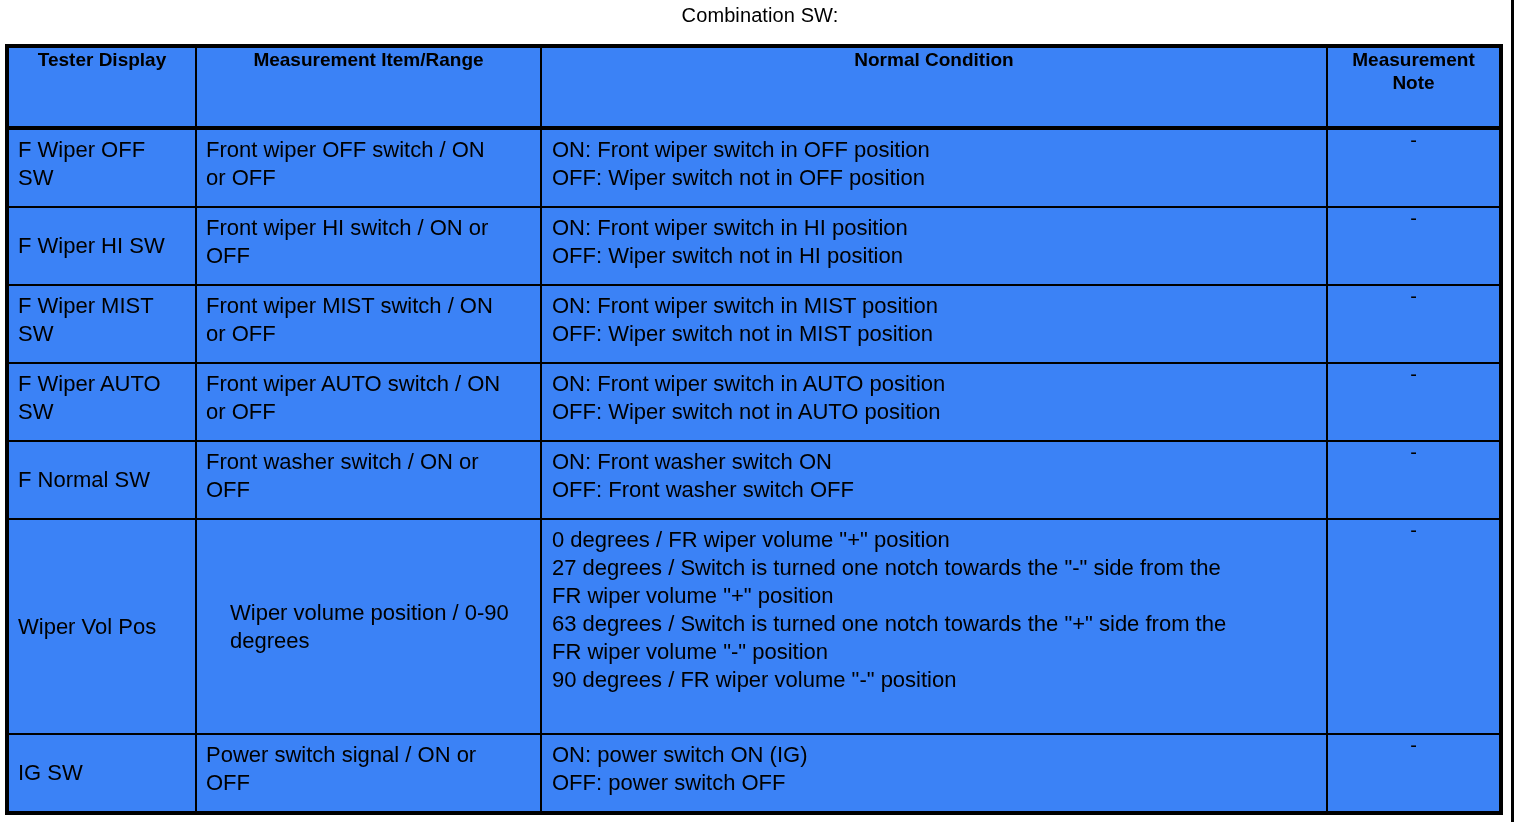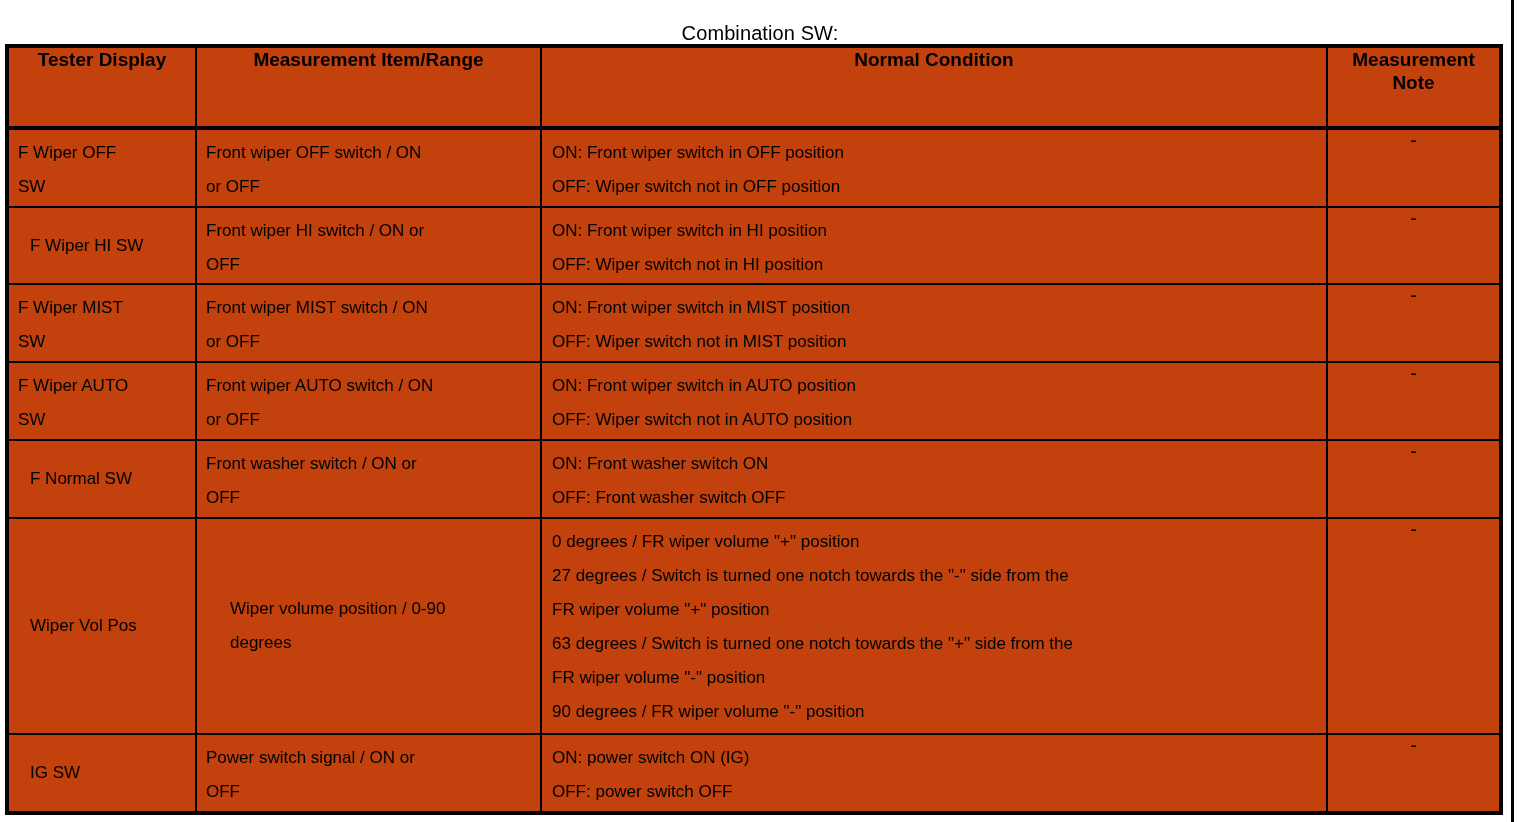--- a/index.html
+++ b/index.html
@@ -12,21 +12,21 @@
     height: 822px;
     position: relative;
     overflow: hidden;
     font-family: "Liberation Sans", sans-serif;
     color: #000000;
   }
 
   #page-title {
     position: absolute;
     left: 0;
-    top: 20px;
+    top: 2px;
     width: 1520px;
     text-align: center;
     font-size: 20px;
     line-height: 26px;
     letter-spacing: 0.1px;
     white-space: pre;
   }
 
   
   #page-edge-rule {
@@ -47,21 +47,21 @@
     box-sizing: border-box;
     border: 4px solid #000000;
     background: #ffffff;
   }
 
   table.spec-table {
     border-collapse: collapse;
     table-layout: fixed;
     width: 1490px;
     height: 763px;
-    background: #c2410c;
+    background: #3b82f6;
   }
 
   table.spec-table col.c-tester { width: 187px; }
   table.spec-table col.c-meas   { width: 345px; }
   table.spec-table col.c-norm   { width: 786px; }
   table.spec-table col.c-note   { width: 172px; }
 
   table.spec-table th,
   table.spec-table td {
     border-right: 2px solid #000000;
@@ -94,41 +94,40 @@
   }
   thead th.th-tester .hdr-txt,
   thead th.th-meas .hdr-txt {
     padding-left: 8px;
     padding-right: 8px;
   }
 
   
   td .cell-txt {
     display: block;
-    font-size: 17px;
-    line-height: 34px;
+    font-size: 22px;
+    line-height: 28px;
     padding: 6px 0 0 9px;
     white-space: pre-line;
   }
   td.td-note {
     vertical-align: middle;
     text-align: center;
   }
   td.td-note .cell-txt {
     padding: 0;
     font-size: 20px;
     line-height: 20px;
     text-align: center;
   }
   td.td-tester {
     vertical-align: top;
   }
   td.td-tester.mid {
     vertical-align: middle;
-    padding-left: 12px;
   }
   td.td-tester.mid .cell-txt {
     padding-top: 0;
   }
   td.td-norm .cell-txt {
     padding-left: 10px;
   }
   td.td-meas.mid,
   td.td-meas.mid2 {
     vertical-align: middle;

